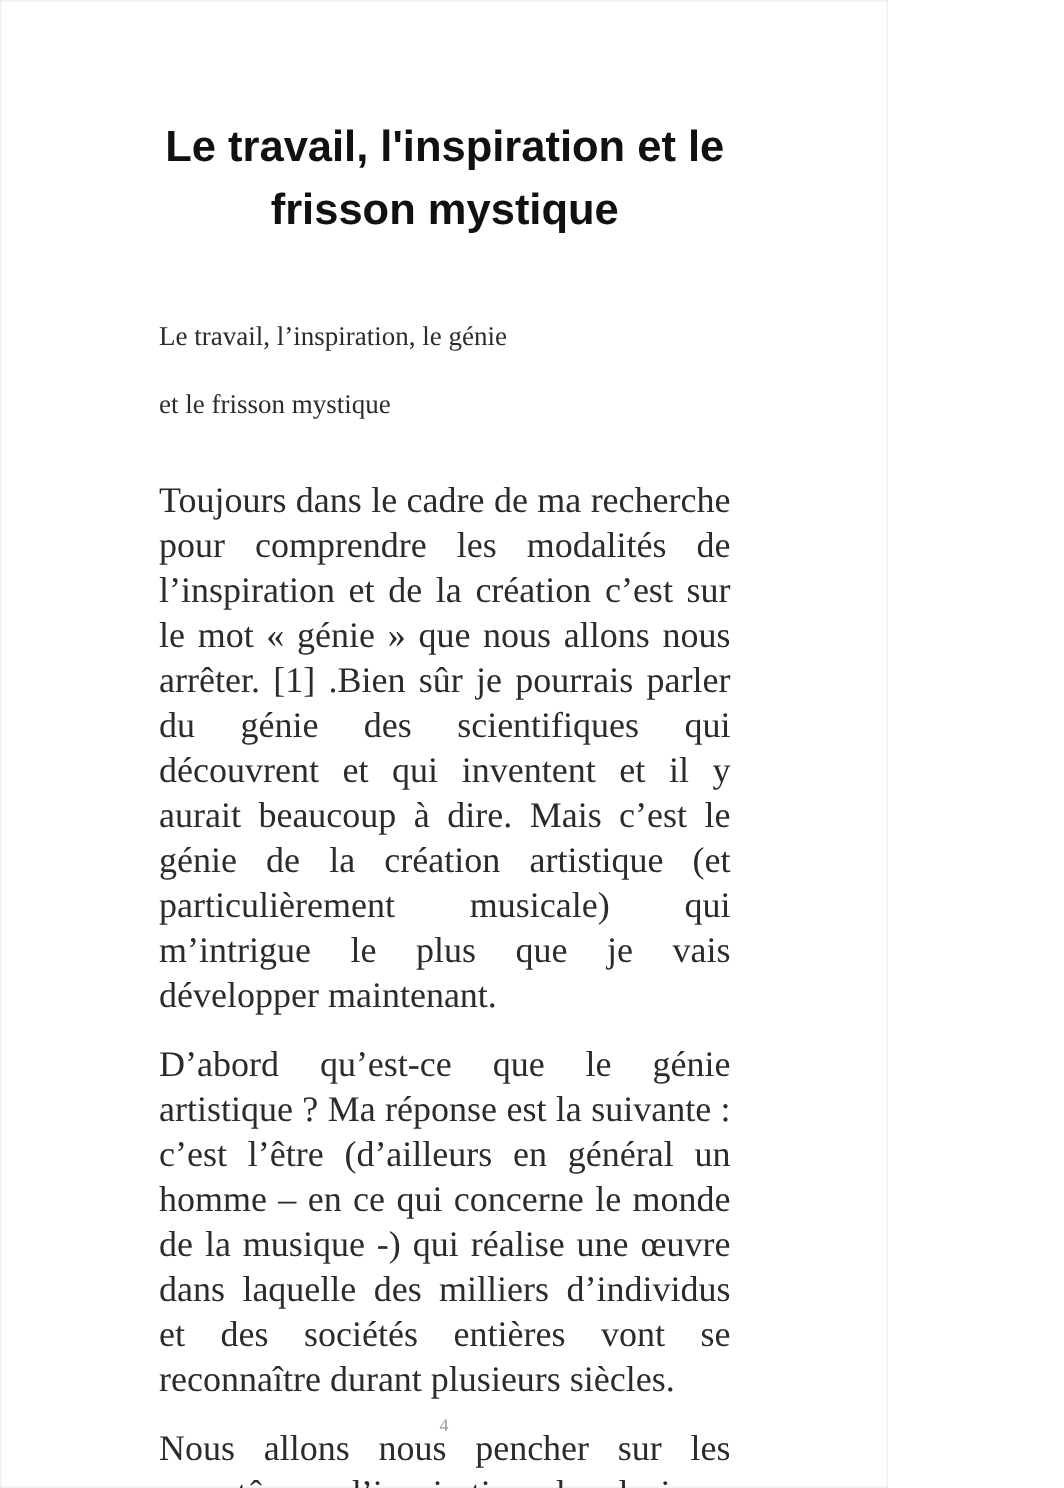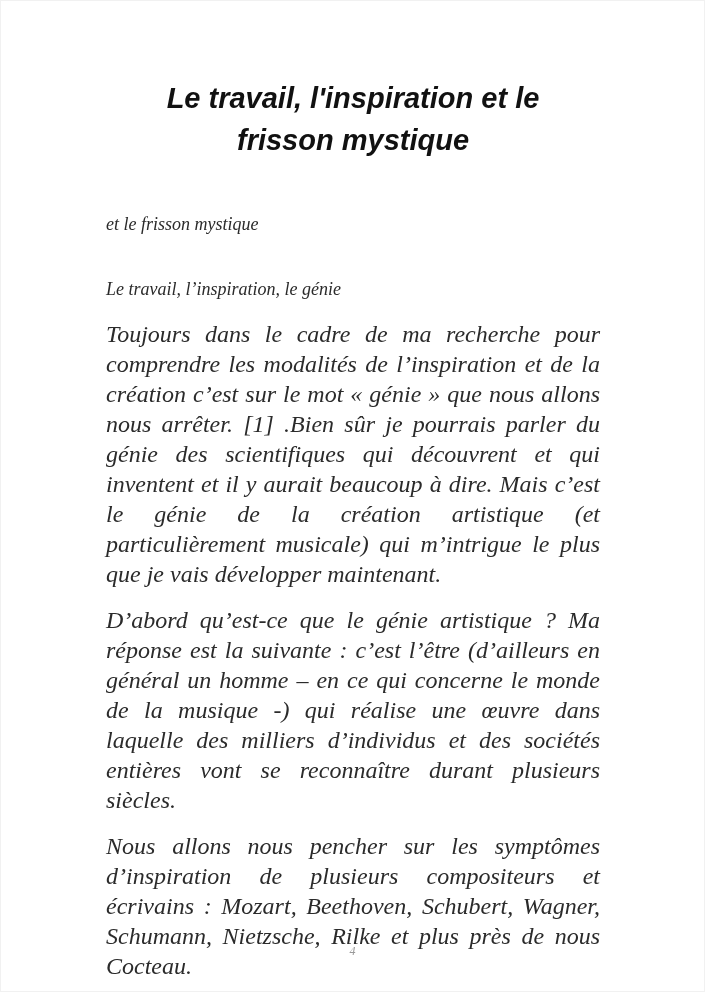--- a/index.html
+++ b/index.html
@@ -7,27 +7,26 @@
     padding: 0;
     background: #ffffff;
   }
   body {
     width: 709px;
     height: 992px;
     overflow: hidden;
   }
   .page {
     position: relative;
-    width: 705px;
+    width: 592px;
     height: 992px;
     box-sizing: border-box;
     background: #ffffff;
     border: 1px solid #f1f1f1;
     padding: 58px 104px 0 105px;
-    font-style: italic;
   }
   .title {
     font-family: "Liberation Sans", sans-serif;
     font-weight: 700;
     font-size: 29px;
     line-height: 1.45;
     color: #111111;
     text-align: center;
     max-width: 470px;
     margin: 18px auto 48px auto;
@@ -65,23 +64,23 @@
     color: #999999;
   }
 </style>
 </head>
 <body>
 
 <div class="page">
 
   <h1 class="title">Le travail, l'inspiration et le frisson mystique</h1>
 
+  <p class="intro">Le travail, l’inspiration, le génie</p>
+
   <p class="intro intro-last">et le frisson mystique</p>
-
-  <p class="intro">Le travail, l’inspiration, le génie</p>
 
   <p class="body-para">Toujours dans le cadre de ma recherche pour comprendre les modalités de l’inspiration et de la création c’est sur le mot « génie » que nous allons nous arrêter. [1] .Bien sûr je pourrais parler du génie des scientifiques qui découvrent et qui inventent et il y aurait beaucoup à dire. Mais c’est le génie de la création artistique (et particulièrement musicale) qui m’intrigue le plus que je vais développer maintenant.</p>
 
   <p class="body-para">D’abord qu’est-ce que le génie artistique ? Ma réponse est la suivante : c’est l’être (d’ailleurs en général un homme – en ce qui concerne le monde de la musique -) qui réalise une œuvre dans laquelle des milliers d’individus et des sociétés entières vont se reconnaître durant plusieurs siècles.</p>
 
   <p class="body-para">Nous allons nous pencher sur les symptômes d’inspiration de plusieurs compositeurs et écrivains : Mozart, Beethoven, Schubert, Wagner, Schumann, Nietzsche, Rilke et plus près de nous Cocteau.</p>
 
   <div class="footer">
     <span class="page-number">4</span>
   </div>

